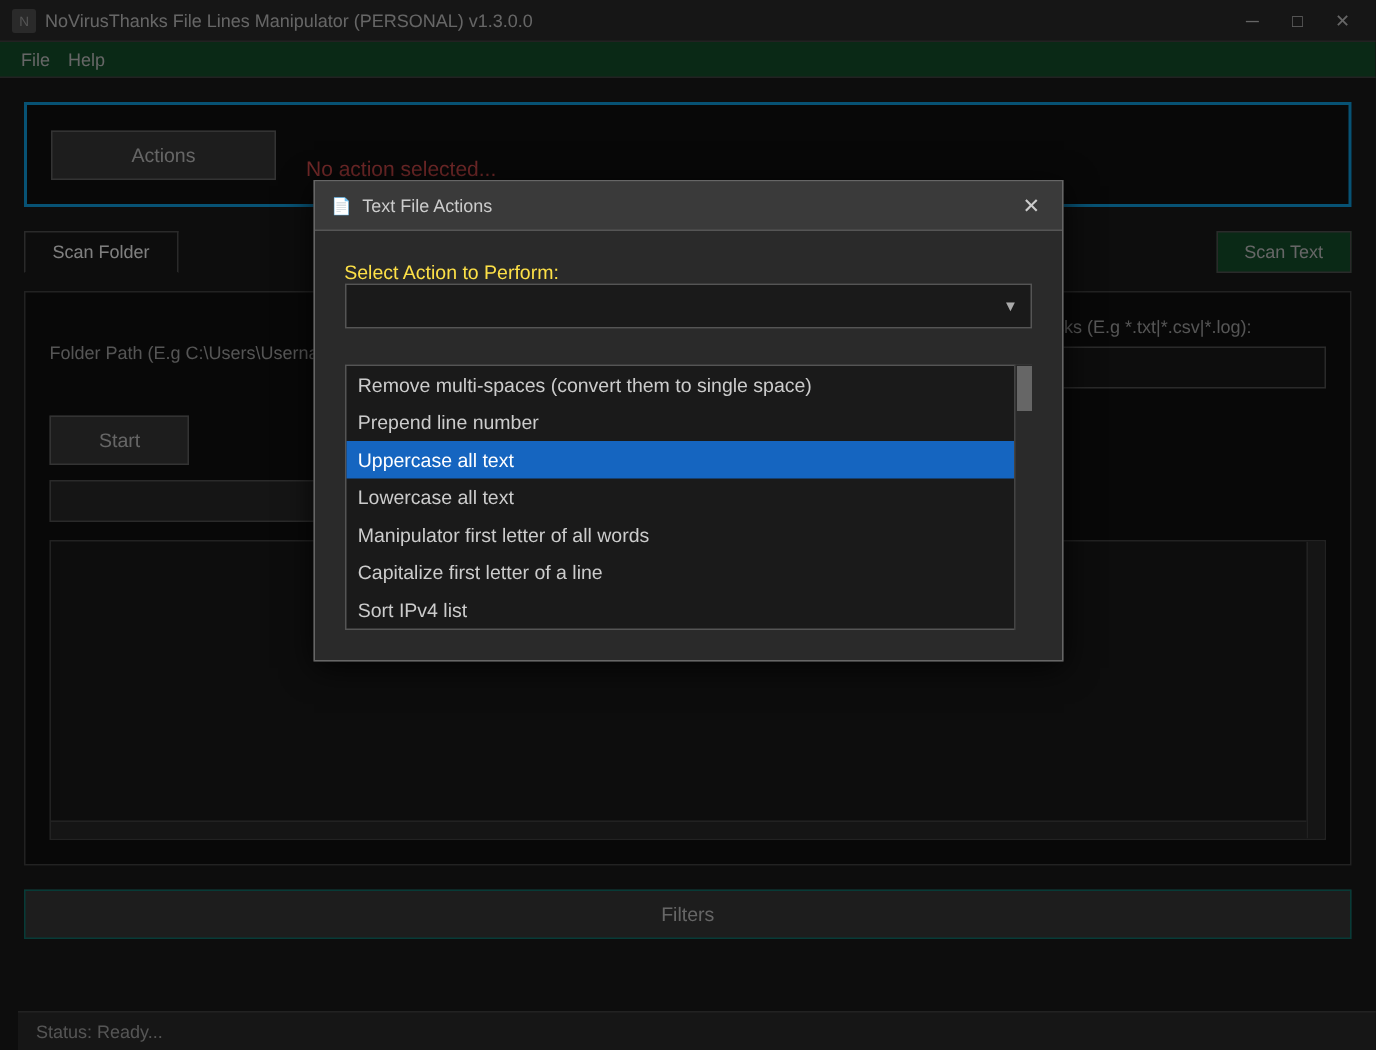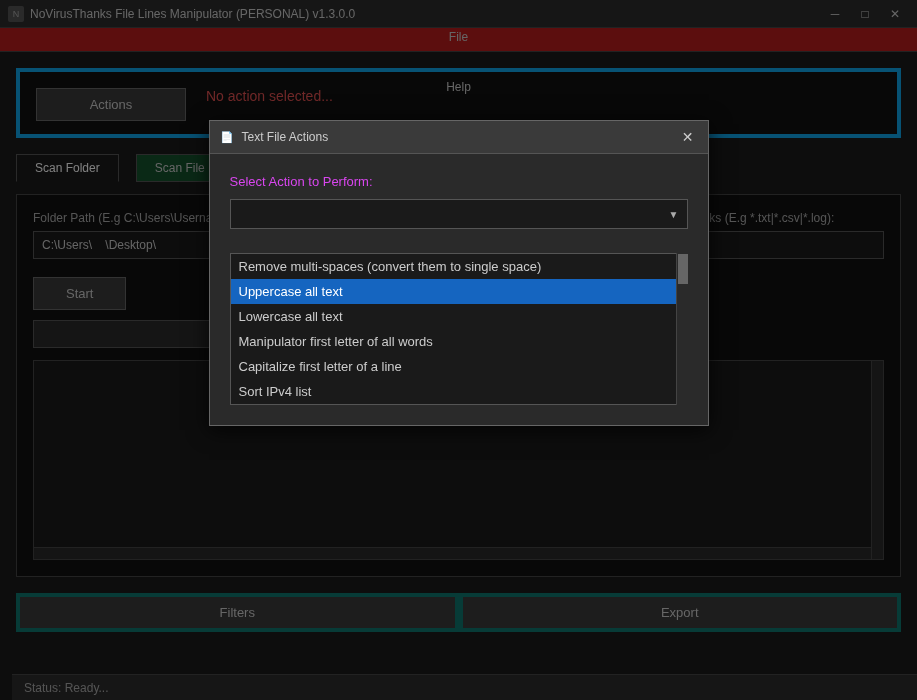--- a/index.html
+++ b/index.html
@@ -51,49 +51,48 @@
       background: transparent;
       border: none;
       color: #ccc;
       cursor: pointer;
       font-size: 12px;
       display: flex; align-items: center; justify-content: center;
     }
 
     
     .menu-bar {
-      background: #b91c1c;
+      background: #14532d;
       height: 24px;
       display: flex;
       align-items: center;
       padding: 0 8px;
-      gap: 32px;
+      gap: 0;
       border-bottom: 1px solid #444;
-      flex-direction: column;
     }
     .menu-item {
       color: #cccccc;
       font-size: 12px;
       cursor: pointer;
       padding: 2px 6px;
     }
 
     
     .main-content {
       background: #1a1a1a;
       padding: 16px;
     }
 
     
     .actions-area {
       background: #111;
-      border: 4px solid #0ea5e9;
+      border: 2px solid #0ea5e9;
       padding: 16px;
       display: flex;
-      align-items: flex-start;
+      align-items: flex-end;
       gap: 20px;
       margin-bottom: 16px;
       height: 70px;
     }
     .actions-btn {
       background: #3a3a3a;
       border: 1px solid #666;
       color: #ccc;
       padding: 8px 24px;
       cursor: pointer;
@@ -101,22 +100,23 @@
       min-width: 150px;
     }
     .no-action-text {
       color: #e05050;
       font-size: 14px;
     }
 
     
     .tabs-container {
       display: flex;
-      gap: 17px;
+      gap: 2px;
       margin-bottom: 12px;
+      justify-content: space-between;
     }
     .tab {
       background: #14532d;
       border: 1px solid #555;
       color: #cccccc;
       padding: 6px 18px;
       cursor: pointer;
       font-size: 12px;
     }
     .tab.active {
@@ -196,21 +196,21 @@
     }
 
     
     .bottom-toolbar {
       display: flex;
       gap: 0;
       margin-top: 16px;
     }
     .bottom-btn {
       background: #3a3a3a;
-      border: 4px solid #0f766e;
+      border: 1px solid #0f766e;
       color: #ccc;
       padding: 8px 0;
       cursor: pointer;
       font-size: 13px;
       flex: 1;
       text-align: center;
     }
 
     
     .status-bar {
@@ -278,22 +278,21 @@
       width: 20px;
       height: 20px;
       display: flex; align-items: center; justify-content: center;
     }
 
     .modal-body {
       padding: 20px;
     }
     .modal-select-label {
       font-size: 13px;
-      color: #d946ef;
-      margin-bottom: 10px;
+      color: #fde047;
     }
     .modal-combobox {
       width: 100%;
       background: #1a1a1a;
       border: 1px solid #555;
       color: #ccc;
       padding: 6px 8px;
       font-size: 13px;
       margin-bottom: 8px;
       display: flex;
@@ -378,21 +377,20 @@
   <div class="tabs-container">
     <div class="tab active">Scan Folder</div>
     <div class="tab">Scan File</div>
     <div class="tab">Scan Text</div>
   </div>
 
   <div class="tab-content">
     <div class="form-row">
       <div class="form-group">
         <span class="form-label">Folder Path (E.g C:\Users\Username\Desktop\New Folder):</span>
-        <input class="form-input" value="C:\Users\    \Desktop\" readonly="" style="">
       </div>
       <div class="form-group">
         <span class="form-label">File Masks (E.g *.txt|*.csv|*.log):</span>
         <input class="form-input form-input-right" style="">
       </div>
     </div>
 
     <div>
       <button class="start-btn">Start</button>
       <div style="display:flex; gap:10px; margin-top: 10px;">
@@ -401,21 +399,20 @@
     </div>
 
     <div class="results-area">
       <div class="results-scrollbar-v"></div>
       <div class="results-scrollbar-h"></div>
     </div>
   </div>
 
   <div class="bottom-toolbar">
     <button class="bottom-btn">Filters</button>
-    <button class="bottom-btn">Export</button>
   </div>
 </div>
 
 <div class="status-bar">
   <span>Status: Ready...</span>
 </div>
 
 <div class="modal-overlay">
   <div class="modal">
 
@@ -432,20 +429,21 @@
 
       <div class="modal-combobox">
         <span></span>
         <span class="modal-combobox-arrow">▼</span>
       </div>
 
       <div class="dropdown-wrapper">
         <div class="dropdown-scroll-container">
           <div class="modal-dropdown">
             <div class="dropdown-item">Remove multi-spaces (convert them to single space)</div>
+            <div class="dropdown-item">Prepend line number</div>
             <div class="dropdown-item selected">Uppercase all text</div>
             <div class="dropdown-item">Lowercase all text</div>
             <div class="dropdown-item">Manipulator first letter of all words</div>
             <div class="dropdown-item">Capitalize first letter of a line</div>
             <div class="dropdown-item">Sort IPv4 list</div>
           </div>
           <div class="dropdown-scroll-track">
             <div class="dropdown-scroll-thumb"></div>
           </div>
         </div>

